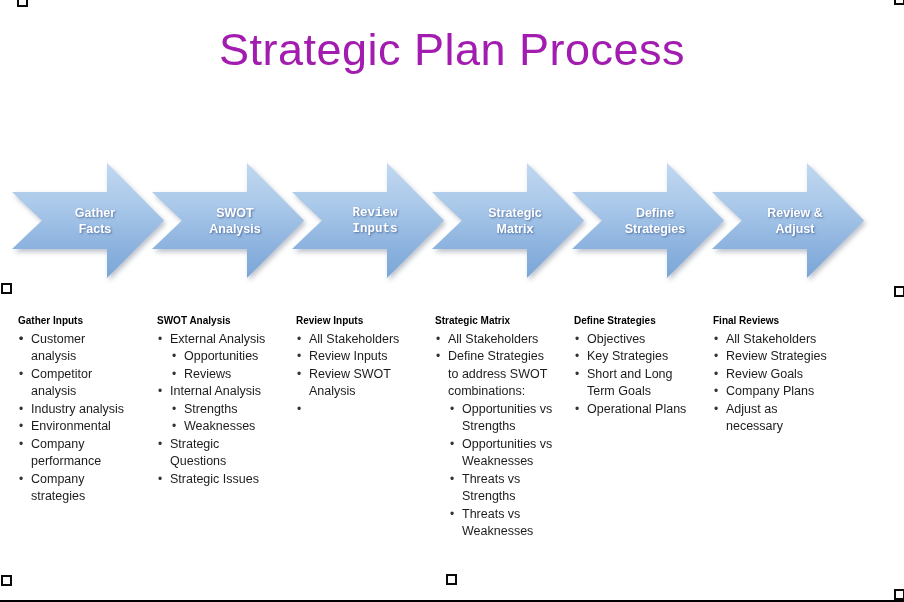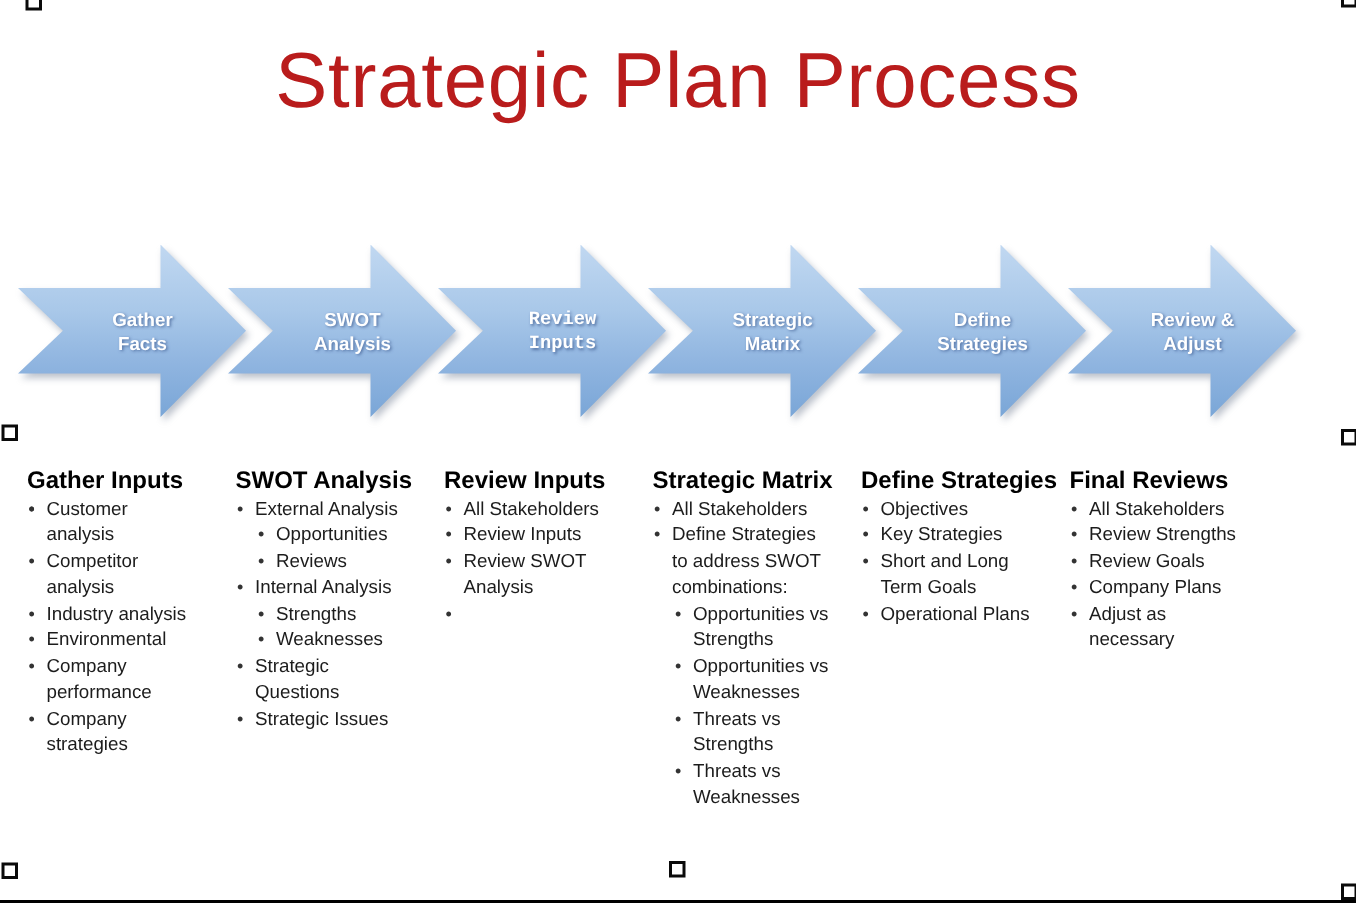--- a/index.html
+++ b/index.html
@@ -3,21 +3,21 @@
 <meta charset="utf-8">
 <style>
   html,body{margin:0;padding:0;background:#fff;}
   .slide{
     position:relative;width:904px;height:602px;background:#ffffff;overflow:hidden;
     font-family:"Liberation Sans",sans-serif;
   }
   
   .slide-title{
     position:absolute;top:24px;left:0;width:100%;
-    text-align:center;font-size:52px;font-weight:400;color:#b91c1c;
+    text-align:center;font-size:45px;font-weight:400;color:#a21caf;
     letter-spacing:.5px;white-space:nowrap;
   }
   
   .arrows{position:absolute;top:163px;left:0;width:100%;height:115px;}
   .arrow-wrap{
     position:absolute;top:0;width:152px;height:115px;
     filter:drop-shadow(2px 3px 2.5px rgba(105,118,140,.45));
   }
   .arrow-shape{
     width:100%;height:100%;
@@ -28,21 +28,21 @@
     position:absolute;left:14px;top:0;width:138px;height:100%;
     display:flex;align-items:center;justify-content:center;
     color:#ffffff;font-weight:700;font-size:12.5px;line-height:16px;
     text-align:center;white-space:pre-line;
     text-shadow:1px 1px 2px rgba(70,100,150,.85);
   }
   
   .columns{position:absolute;top:312px;left:18px;width:868px;display:flex;}
   .column{width:139px;box-sizing:border-box;padding-right:6px;
     font-size:12.5px;line-height:17.5px;color:#1c1c1c;}
-  .col-heading{font-size:16px;font-weight:700;color:#000;margin:0 0 1px 0;}
+  .col-heading{font-size:10px;font-weight:700;color:#000;margin:0 0 1px 0;}
   .item{position:relative;padding-left:13px;white-space:pre-line;}
   .item .bullet{position:absolute;left:1px;top:0;font-size:12px;color:#333;}
   .item.l2{padding-left:27px;}
   .item.l2 .bullet{left:15px;}
   
   .handle{
     position:absolute;width:11px;height:11px;background:#fff;
     border:2px solid #0a0a0a;box-sizing:border-box;
   }
   .bottom-line{position:absolute;left:0;bottom:0;width:100%;height:2px;background:#000;}
@@ -141,21 +141,21 @@
         <div class="col-heading">Define Strategies</div>
         <div class="item"><span class="bullet">•</span><span>Objectives</span></div>
         <div class="item"><span class="bullet">•</span><span>Key Strategies</span></div>
         <div class="item"><span class="bullet">•</span><span>Short and Long
 Term Goals</span></div>
         <div class="item"><span class="bullet">•</span><span>Operational Plans</span></div>
       </div>
       <div class="column">
         <div class="col-heading">Final Reviews</div>
         <div class="item"><span class="bullet">•</span><span>All Stakeholders</span></div>
-        <div class="item"><span class="bullet">•</span><span>Review Strengths</span></div>
+        <div class="item"><span class="bullet">•</span><span>Review Strategies</span></div>
         <div class="item"><span class="bullet">•</span><span>Review Goals</span></div>
         <div class="item"><span class="bullet">•</span><span>Company Plans</span></div>
         <div class="item"><span class="bullet">•</span><span>Adjust as
 necessary</span></div>
       </div>
     </div>
 
   <div class="handle" style="left:17px;top:-4px;"></div>
   <div class="handle" style="left:894px;top:-6px;"></div>
   <div class="handle" style="left:1px;top:283px;"></div>

